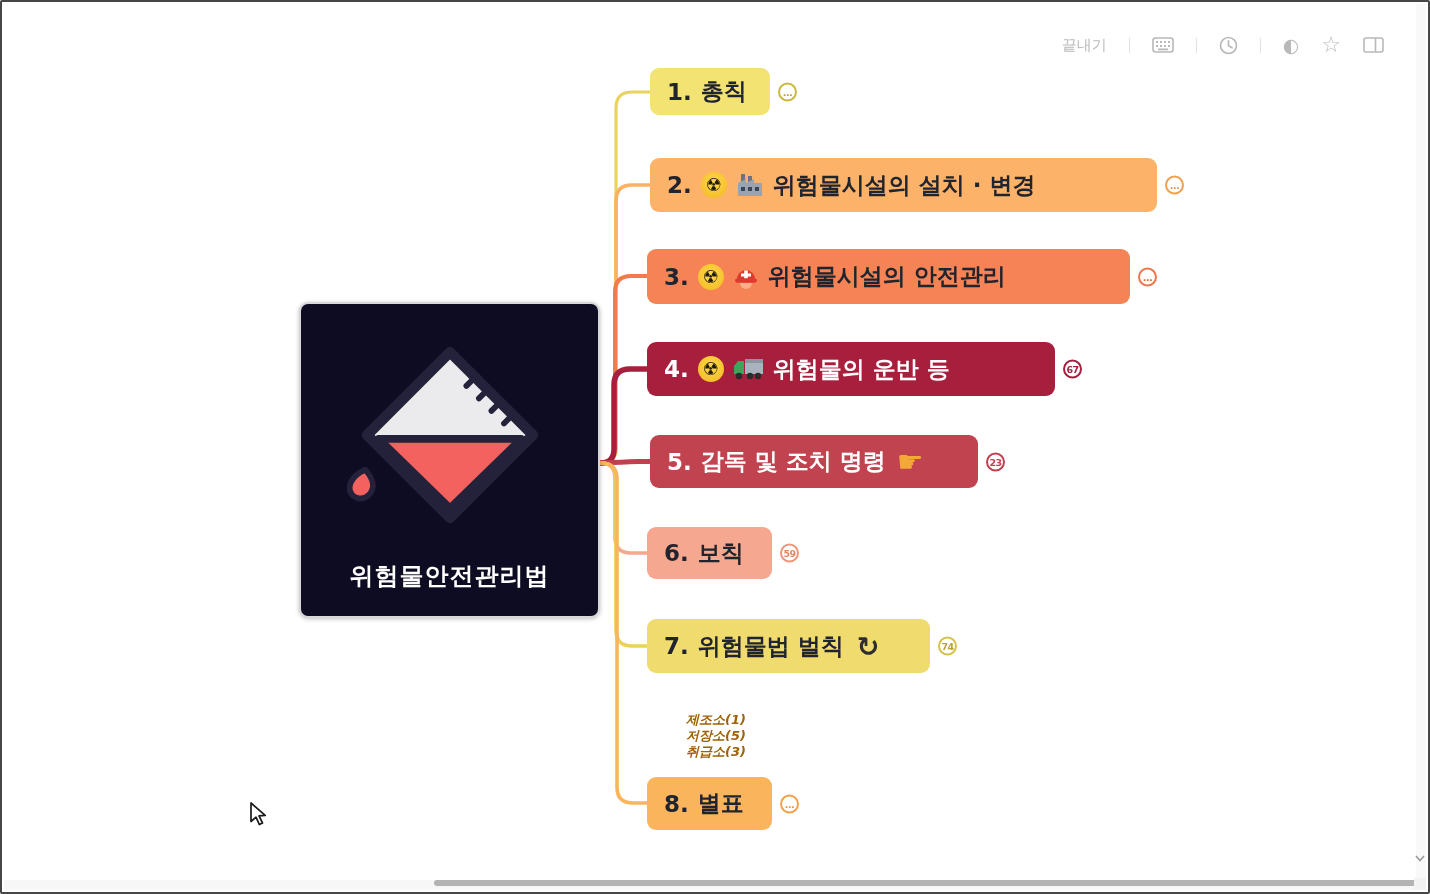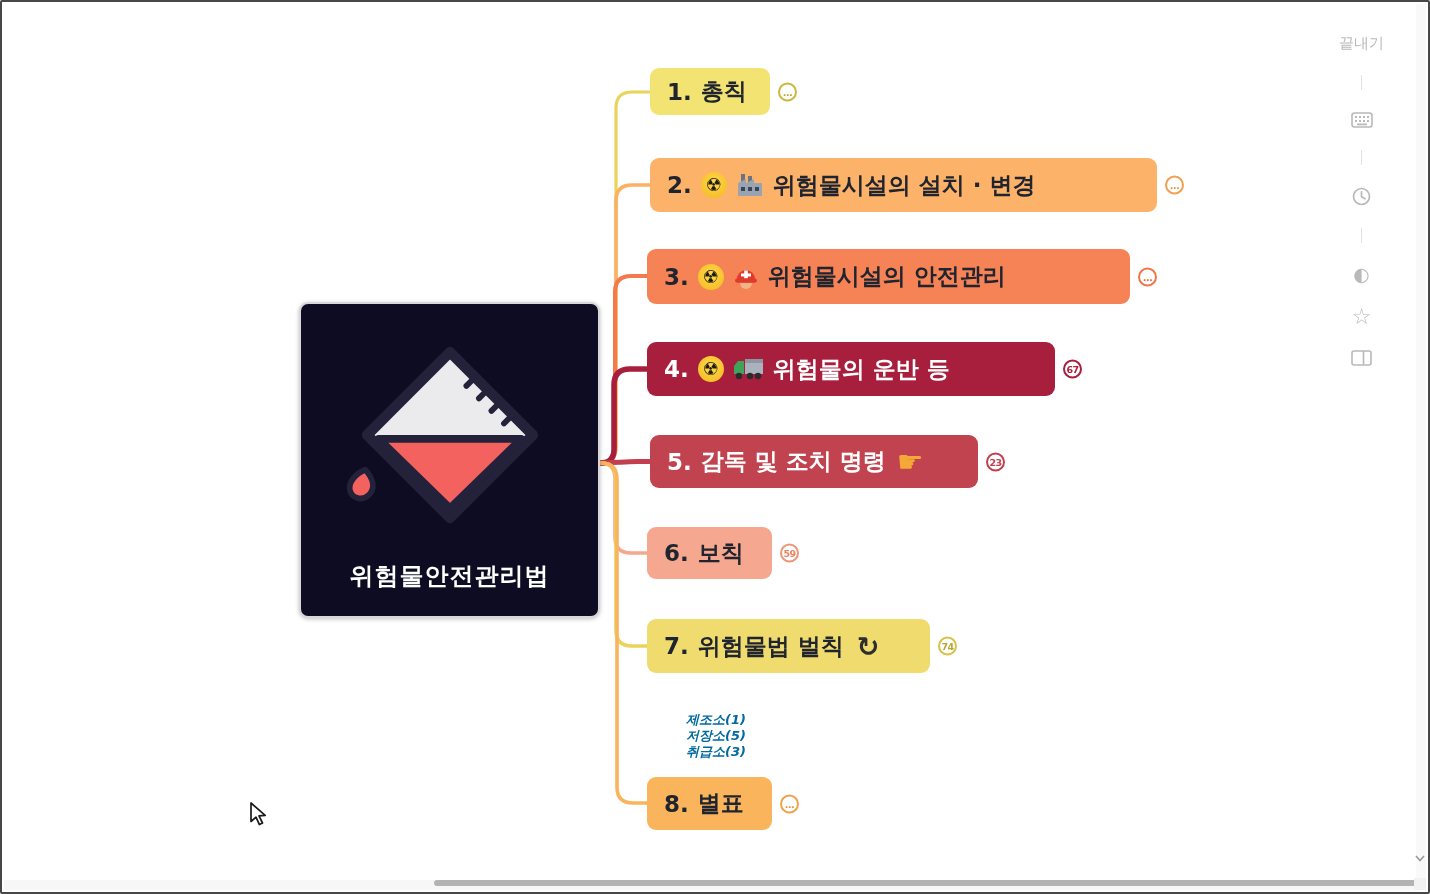--- a/index.html
+++ b/index.html
@@ -8,21 +8,21 @@
     font-family:"DejaVu Sans","Liberation Sans",sans-serif;
     background:#ffffff;overflow:hidden;
   }
   .window{
     position:absolute;inset:0;background:#ffffff;
     border:2px solid #474747;border-radius:2px;box-sizing:border-box;overflow:hidden;
   }
   
   .toolbar{
     position:absolute;top:32px;right:44px;display:flex;align-items:center;
-    gap:22px;color:#b9b9b9;flex-direction:column;
+    gap:22px;color:#b9b9b9;
   }
   .toolbar .finish{font-size:15px;color:#b9b9b9;cursor:default;}
   .toolbar .sep{width:1px;height:15px;background:#e2e2e2;}
   .toolbar .glyph{font-size:19px;line-height:1;color:#b9b9b9;}
   .toolbar .glyph.star{font-size:22px;}
   .toolbar svg{display:block;}
   
   .central{
     position:absolute;left:297px;top:300px;width:301px;height:316px;
     background:#0e0c22;border:2px solid #d8d8d8;border-radius:9px;box-sizing:border-box;
@@ -66,21 +66,21 @@
   .b1{border:2px solid #cdb83f;color:#b7a32f;}
   .b2{border:2px solid #f0a050;color:#e0903f;}
   .b3{border:2px solid #ef764a;color:#e5683b;}
   .b4{border:2px solid #a81f3e;color:#a81f3e;}
   .b5{border:2px solid #c13f4f;color:#c13f4f;}
   .b6{border:2px solid #ee9679;color:#e58465;}
   .b7{border:2px solid #d6c149;color:#b9a532;}
   .b8{border:2px solid #f0a34c;color:#e8933a;}
   
   .annotation{
-    position:absolute;left:684px;top:710px;color:#0369a1;
+    position:absolute;left:684px;top:710px;color:#a16207;
     font-size:13px;font-weight:bold;font-style:italic;line-height:16px;
   }
   
   .h-track{position:absolute;left:2px;right:14px;bottom:2px;height:10px;background:#f7f7f7;}
   .h-thumb{position:absolute;left:430px;width:986px;bottom:4px;height:6px;background:#b3b3b3;border-radius:3px;}
   .v-track{position:absolute;top:2px;bottom:14px;right:2px;width:10px;background:#f9f9f9;}
   .scroll-chevron{position:absolute;right:3px;bottom:26px;color:#9a9a9a;}
   .corner{position:absolute;right:2px;bottom:2px;width:12px;height:12px;background:#f2f2f2;}
   .connectors{position:absolute;left:0;top:0;pointer-events:none;}
   .cursor{position:absolute;left:246px;top:800px;}

